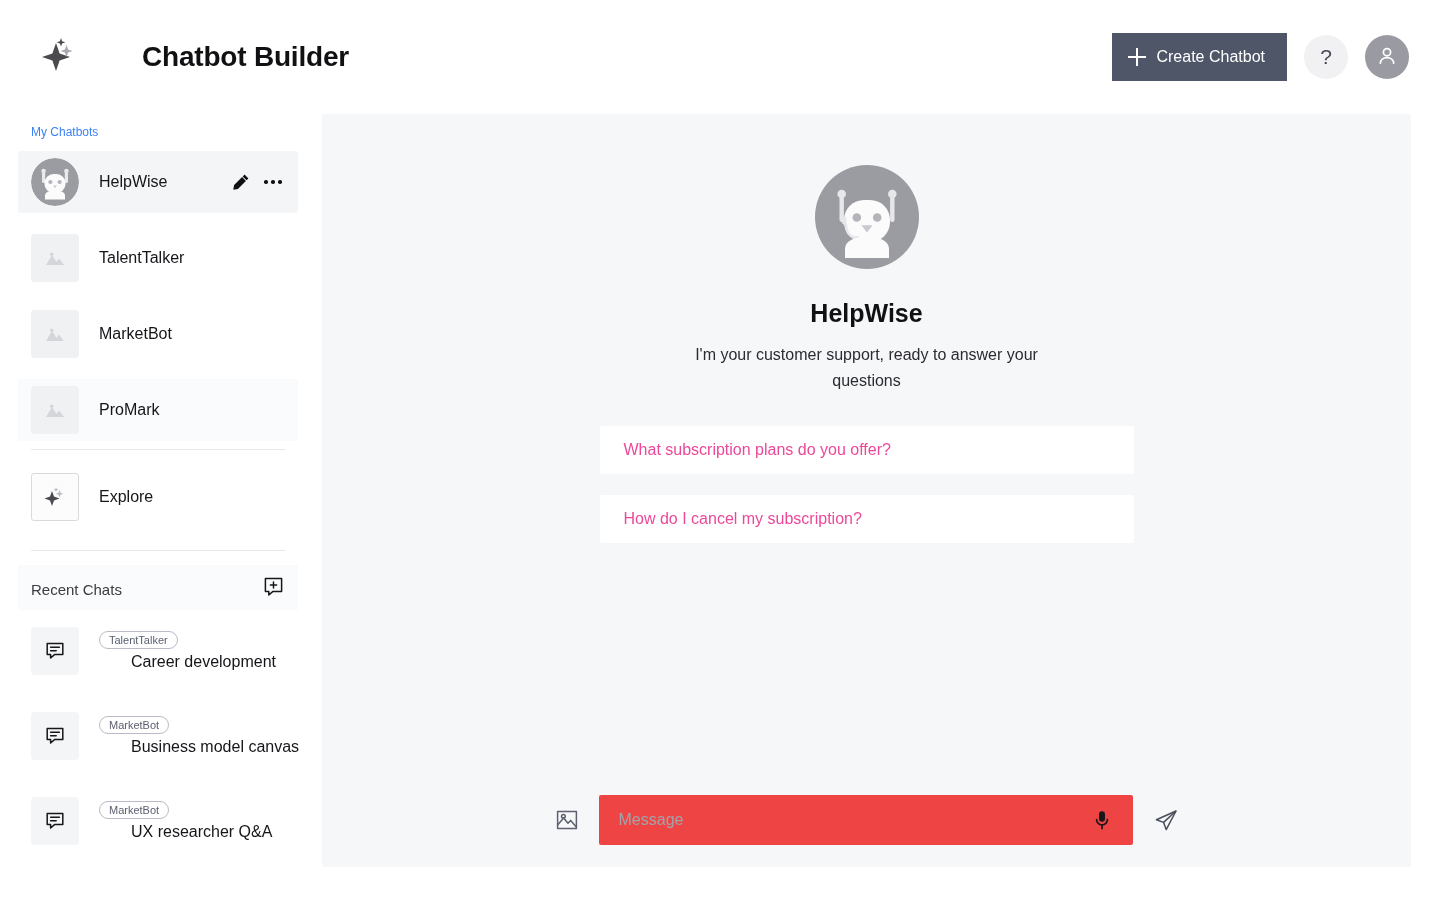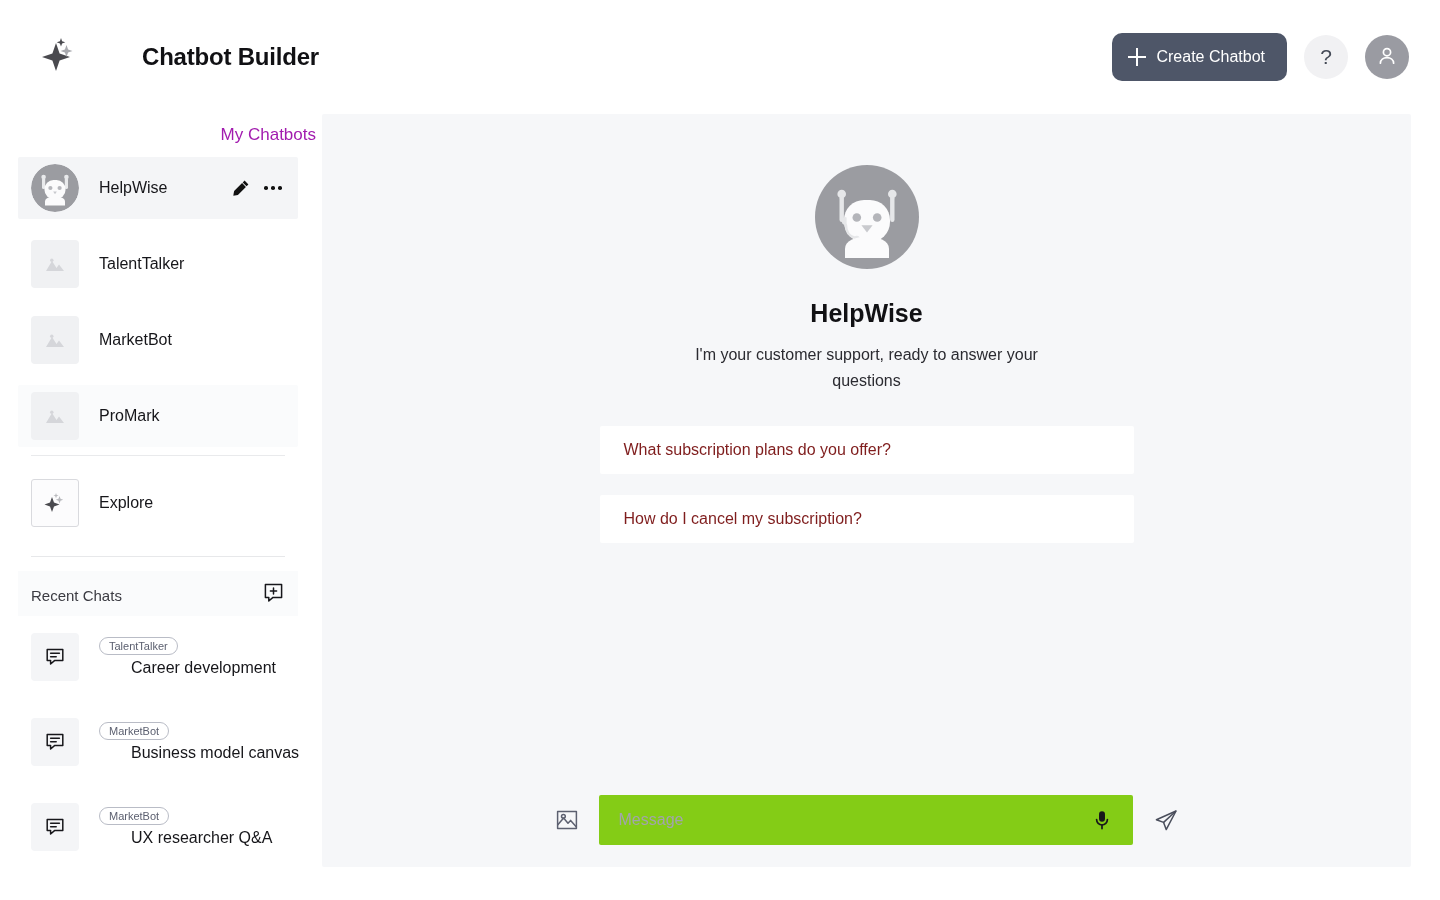--- a/index.html
+++ b/index.html
@@ -13,31 +13,31 @@
   .app { position: relative; width: 1440px; height: 900px; }
 
   
   .header {
     position: absolute; top: 0; left: 0; width: 1440px; height: 115px;
     background: #fff;
   }
   .brand { position: absolute; left: 30px; top: 27px; display: flex; align-items: center; }
   .brand-mark { width: 60px; height: 60px; position: relative; }
   .brand-title {
-    margin-left: 52px; font-size: 24px; font-weight: bold; letter-spacing: -0.2px;
+    margin-left: 52px; font-size: 28px; font-weight: bold; letter-spacing: -0.2px;
     color: #111114; white-space: nowrap;
   }
   .header-right {
     position: absolute; right: 31px; top: 33px;
     display: flex; align-items: center; gap: 17px;
   }
   .btn-create {
     height: 48px; padding: 0 22px 0 16px;
     background: #4e5668; color: #ffffff;
-    border: none; border-radius: 10px;
+    border: none; border-radius: 0;
     display: flex; align-items: center; gap: 10px;
     font-family: "Liberation Sans", sans-serif;
     font-size: 16px; cursor: pointer; white-space: nowrap;
   }
   .plus-ico { width: 18px; height: 18px; position: relative; flex: none; }
   .plus-ico::before, .plus-ico::after {
     content: ""; position: absolute; background: #fff;
   }
   .plus-ico::before { left: 0; top: 8px; width: 18px; height: 1.6px; }
   .plus-ico::after { top: 0; left: 8px; height: 18px; width: 1.6px; }
@@ -49,21 +49,21 @@
   .help-btn { background: #f1f1f3; color: #444a56; font-size: 21px;
               font-family: "Liberation Sans", sans-serif; }
   .avatar-btn { background: #9a9ba2; }
 
   
   .sidebar {
     position: absolute; left: 0; top: 115px; width: 316px; height: 785px;
     background: #fff; overflow: hidden;
   }
   .side-label {
-    font-size: 17px; color: #a21caf; padding: 10px 0 12px 31px; text-align: right;
+    font-size: 12px; color: #3b82f6; padding: 10px 0 12px 31px;
   }
   .bot-list { padding: 0 18px; }
   .bot-row {
     display: flex; align-items: center; height: 62px;
     padding: 0 13px; margin-bottom: 14px; border-radius: 2px; cursor: pointer;
     position: relative;
   }
   .bot-row.selected { background: #f4f5f7; }
   .bot-row.tinted { background: #fafbfc; }
   .bot-thumb {
@@ -124,32 +124,32 @@
   .bot-hero { margin-top: 51px; width: 104px; height: 104px; }
   .hero-name { margin-top: 30px; font-size: 25px; font-weight: bold; color: #111114; }
   .hero-sub {
     margin-top: 14px; width: 360px; text-align: center;
     font-size: 16px; color: #2b2b31; line-height: 1.62;
   }
   .suggestions { margin-top: 32px; width: 534px; display: flex; flex-direction: column; gap: 21px; }
   .suggestion {
     background: #ffffff; border-radius: 2px; height: 48px;
     display: flex; align-items: center; padding: 0 24px;
-    font-size: 16px; color: #7f1d1d; cursor: pointer;
+    font-size: 16px; color: #ec4899; cursor: pointer;
     font-family: "Liberation Sans", sans-serif; border: none; text-align: left;
     white-space: nowrap;
   }
 
   .composer {
     position: absolute; left: 0; bottom: 22px; width: 1089px;
     display: flex; align-items: center; justify-content: center; gap: 20px;
   }
   .attach-btn { background: none; border: none; cursor: pointer; padding: 0; display: flex; }
   .msg-field {
-    width: 534px; height: 50px; background: #84cc16; border: none; border-radius: 2px;
+    width: 534px; height: 50px; background: #ef4444; border: none; border-radius: 2px;
     display: flex; align-items: center; padding: 0 20px;
   }
   .msg-input {
     flex: 1; border: none; outline: none; background: transparent;
     font-family: "Liberation Sans", sans-serif; font-size: 16px; color: #1b1b20;
   }
   .msg-input::placeholder { color: #a2a4ac; }
   .mic-btn { background: none; border: none; cursor: pointer; padding: 0; display: flex; margin-left: 10px; }
   .send-btn { background: none; border: none; cursor: pointer; padding: 0; display: flex; }
 </style>

